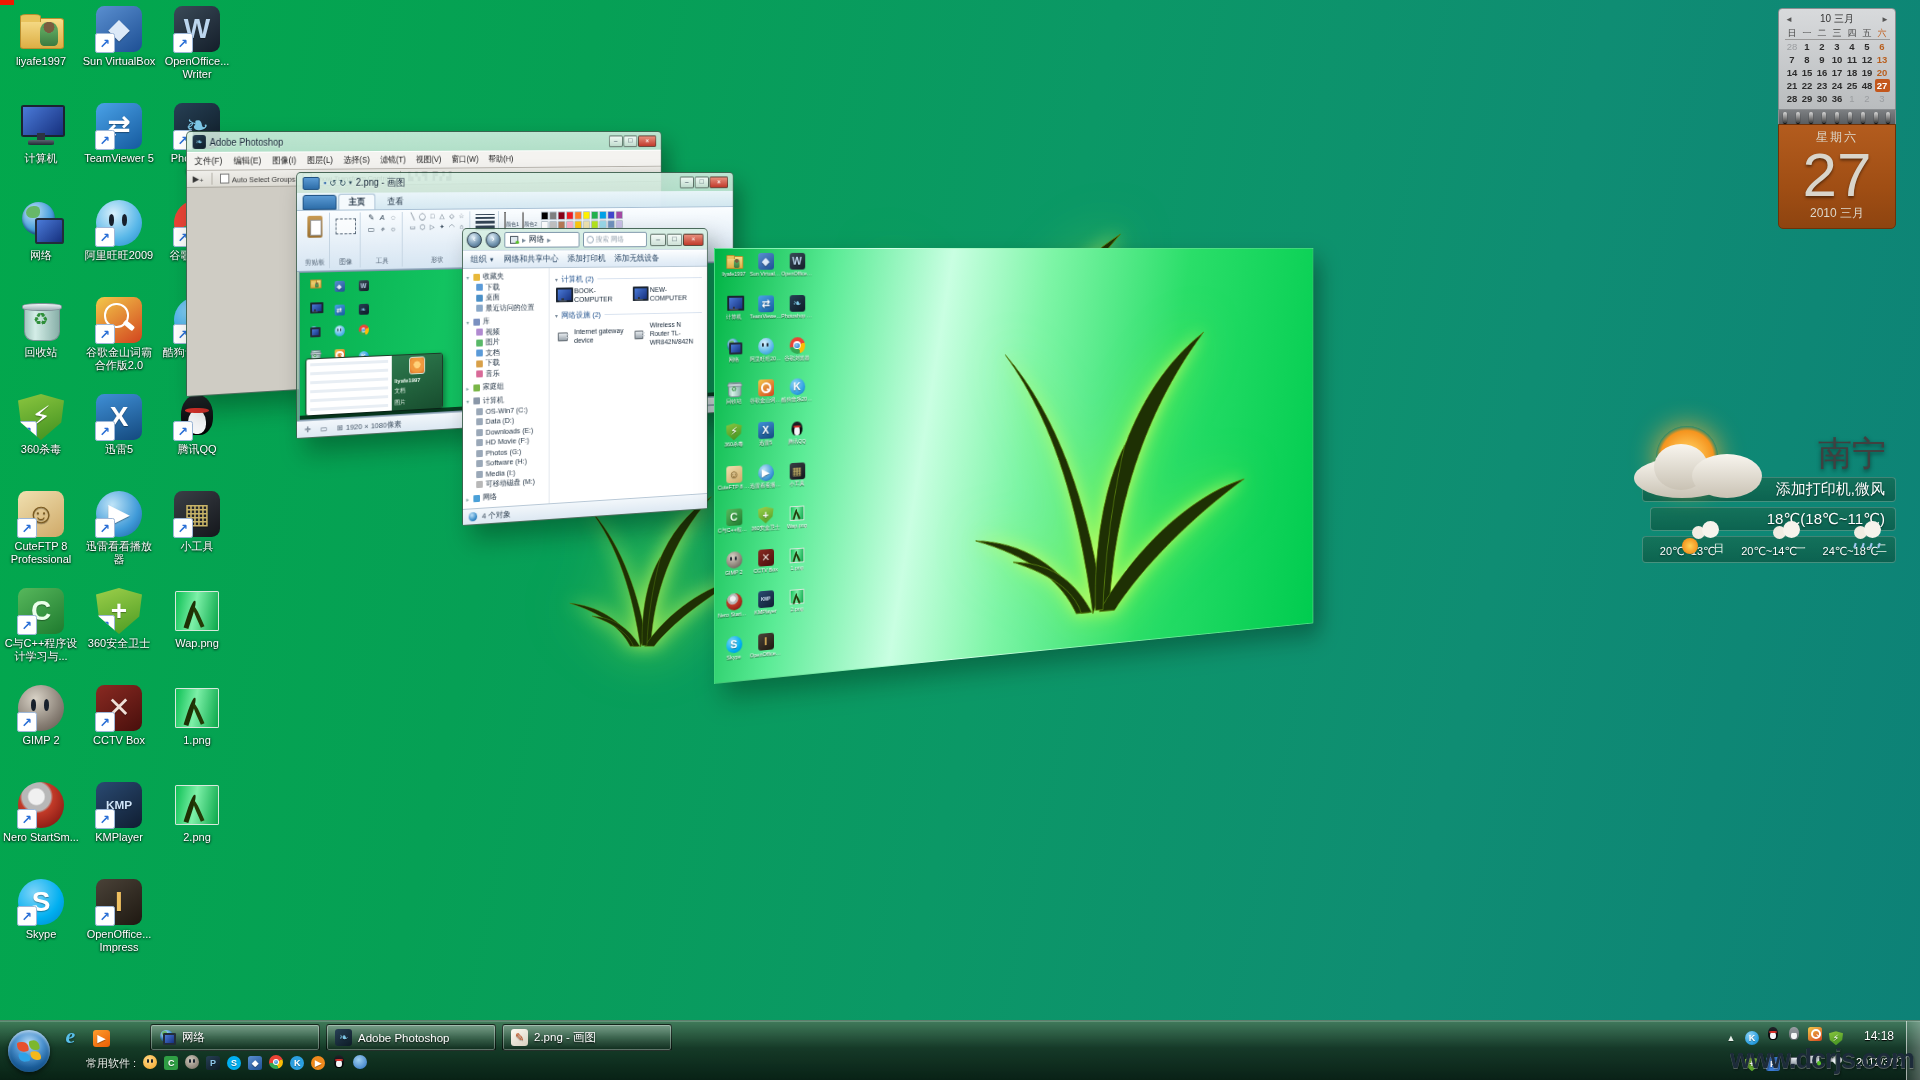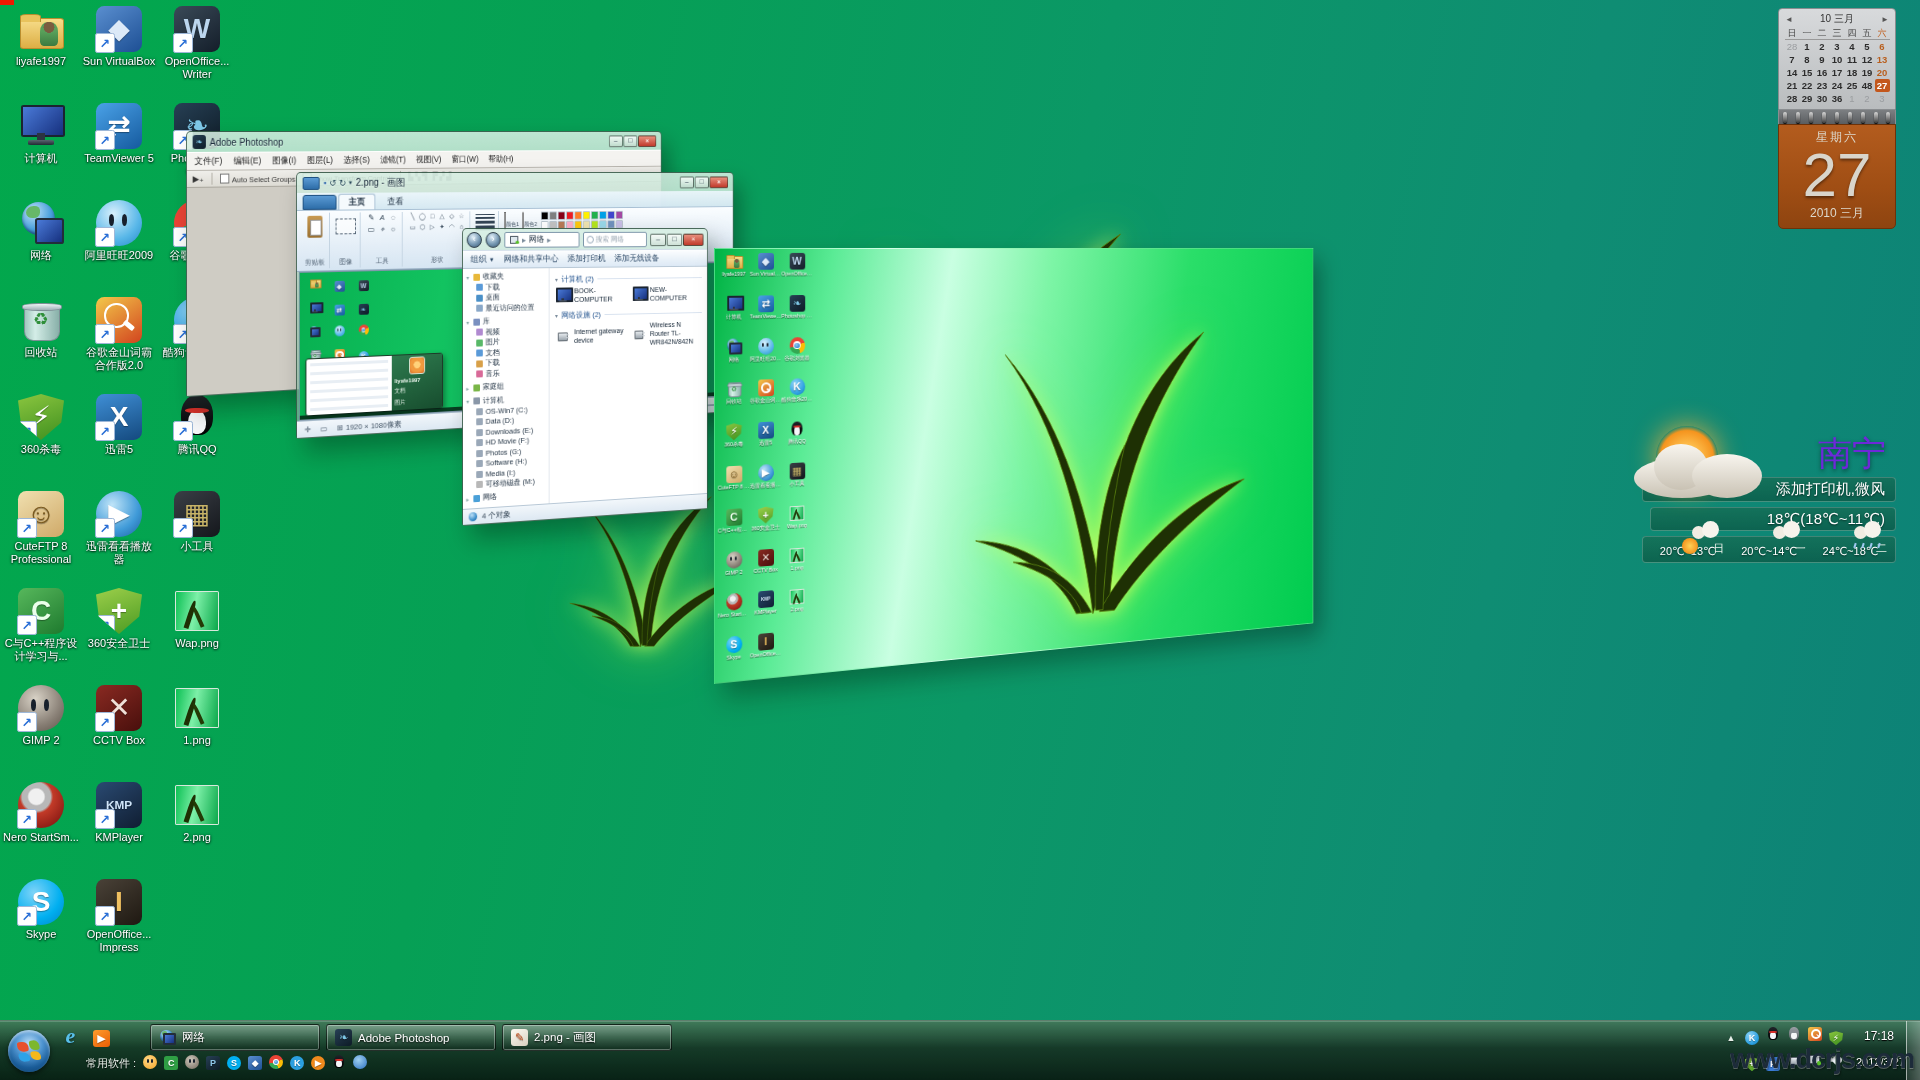--- a/index.html
+++ b/index.html
@@ -140,21 +140,21 @@
   .cal-cell.m{color:#9a9da0;font-weight:normal}
   .cal-cell:nth-child(7n):not(.m){color:#b95f1e}
   .cal-cell.sel{background:#c3571c;color:#fff!important;border-radius:2px}
   .spiral{height:14px;background:linear-gradient(#7c7f82,#5a5d60);display:flex;justify-content:space-around;align-items:center;border-left:1px solid #8a8d90;border-right:1px solid #8a8d90}
   .ring{width:4px;height:11px;background:linear-gradient(#d8d8d8,#3c3c3c);border-radius:2px;box-shadow:0 1px 1px #000}
   .cal-page{background:linear-gradient(180deg,#b35c1e,#a04e14 60%,#8e4410);border:1px solid #6e3208;border-radius:0 0 5px 5px;text-align:center;color:#ddd8cc;padding:4px 0 6px}
   .cal-weekday{font-size:12px;letter-spacing:2px}
   .cal-big{font-size:62px;line-height:.95;color:#d9d5cb;text-shadow:0 2px 3px rgba(0,0,0,.45)}
   .cal-month{font-size:12px}
   #gadget-weather{position:absolute;left:1642px;top:436px;width:254px;z-index:3;color:#fff}
-  .wx-city{text-align:right;font-size:34px;color:#6d28d9;text-shadow:0 2px 4px rgba(0,0,0,.5);padding-right:10px;line-height:1.05}
+  .wx-city{text-align:right;font-size:34px;color:#404040;text-shadow:0 2px 4px rgba(0,0,0,.5);padding-right:10px;line-height:1.05}
   .wx-bar{background:linear-gradient(rgba(30,80,50,.38),rgba(10,50,30,.42));border:1px solid rgba(255,255,255,.22);border-radius:4px;margin-top:5px;padding:2px 10px;text-align:right;font-size:15px;text-shadow:0 1px 2px rgba(0,0,0,.6)}
   .wx-fc{display:flex;justify-content:space-between;gap:4px;background:linear-gradient(rgba(30,80,50,.38),rgba(10,50,30,.42));border:1px solid rgba(255,255,255,.22);border-radius:4px;margin-top:5px;padding:4px 6px}
   .wx-cell{flex:1;position:relative;padding-top:2px;text-align:center}
   .wx-day{position:absolute;right:2px;top:0;font-size:11px;color:#e8f0e8}
   .wx-temp{font-size:11px;margin-top:2px;text-shadow:0 1px 2px rgba(0,0,0,.6)}
   .cl{position:relative;width:34px;height:16px;margin:6px auto 0}
   .cl-b{position:absolute;left:0;bottom:0;width:100%;height:10px;background:linear-gradient(#f6f3ec,#cfc9bd);border-radius:8px}
   .cl-c1{position:absolute;left:4px;bottom:4px;width:13px;height:13px;background:#f0ece2;border-radius:50%}
   .cl-c2{position:absolute;left:14px;bottom:5px;width:17px;height:17px;background:#f6f3ec;border-radius:50%}
   .cl-sun{position:absolute;left:-6px;top:-5px;width:16px;height:16px;border-radius:50%;background:radial-gradient(circle,#ffd257,#f5941e 70%)}
@@ -1224,21 +1224,21 @@
             <span class="peng-belly"></span>
             <span class="peng-scarf"></span>
           </span></span>
         <span><span class="tile sm t-square" style="background: linear-gradient(145deg, rgb(243, 201, 74), rgb(210, 68, 31));">
             <span class="mag-lens"></span>
             <span class="mag-handle"></span>
           </span></span>
         <span><span class="tile sm t-shield" style="background: linear-gradient(160deg, rgb(139, 198, 63), rgb(62, 143, 31));">
             <span class="glyph" style="color: rgb(255, 255, 255);">⚡</span>
           </span></span>
-        <span class="tray-time">17:18</span>
+        <span class="tray-time">14:18</span>
       </div>
     <div class="tray-row" id="tray-r2">
         <span><span class="tile sm t-shield" style="background: linear-gradient(160deg, rgb(156, 207, 74), rgb(74, 154, 34));">
             <span class="glyph" style="color: rgb(255, 255, 255);">+</span>
           </span></span>
         <span><span class="tile sm t-square" style="background: rgb(58, 123, 213);">
             <span class="glyph" style="color: rgb(255, 255, 255);">P</span>
           </span></span>
         <span><span class="tile sm">
             <span class="usb-body"></span>

